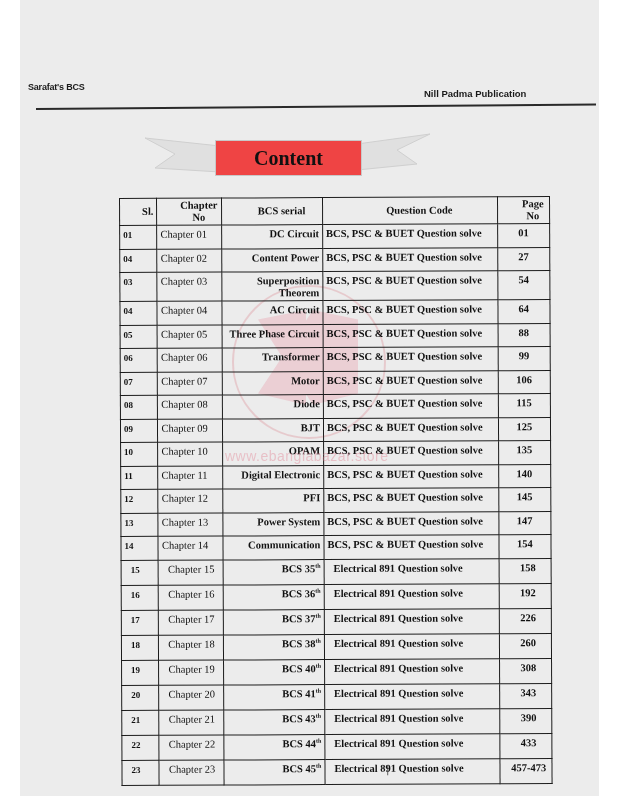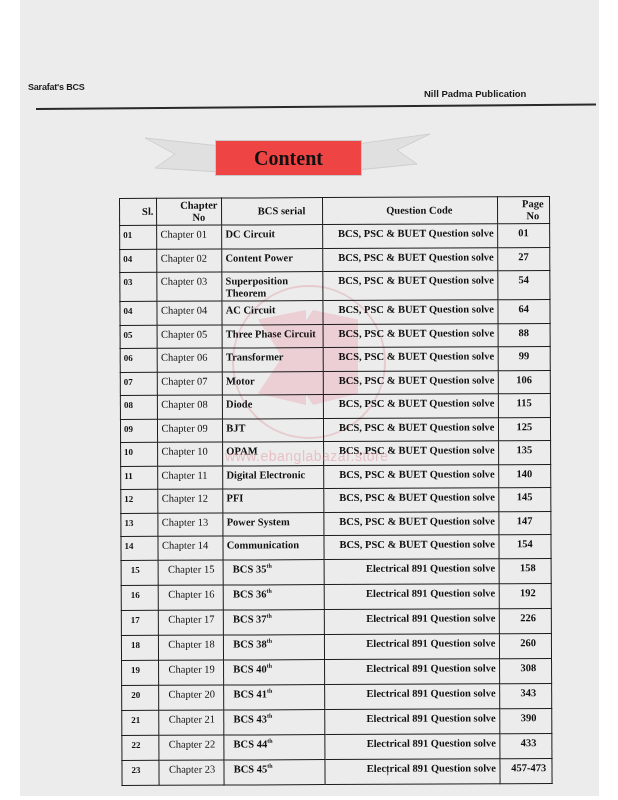--- a/index.html
+++ b/index.html
@@ -53,22 +53,22 @@
     }
     table.toc thead th { height: 26px; font-weight: bold; text-align: center; vertical-align: middle; padding-left: 22px; }
     table.toc td { height: 19.5px; padding-top: 3px; }
     col.c-sl { width: 24px; }
     col.c-ch { width: 65px; }
     col.c-bcs { width: 103px; }
     col.c-qc { width: 186px; }
     col.c-pg { width: 53px; }
     td.sl { font-weight: bold; font-size: 9px; text-align: left; border-left-width: 2px; }
     td.ch { text-align: left; padding-left: 4px; }
-    td.bcs { text-align: left; font-weight: bold; }
-    td.qc { text-align: right; font-weight: bold; }
+    td.bcs { text-align: right; font-weight: bold; }
+    td.qc { text-align: left; font-weight: bold; }
     td.pg { text-align: center; font-weight: bold; }
     sup { font-size: 6px; vertical-align: super; line-height: 0; }
     tr.tall td { height: 25px; }
     tr.lower td { height: 21px; padding-left: 9px; }
     .watermark {
       position: absolute; left: 232px; top: 285px; width: 150px; height: 150px;
       border-radius: 50%; border: 2px solid rgba(220,140,150,0.35);
       pointer-events: none;
     }
     .watermark-book {

